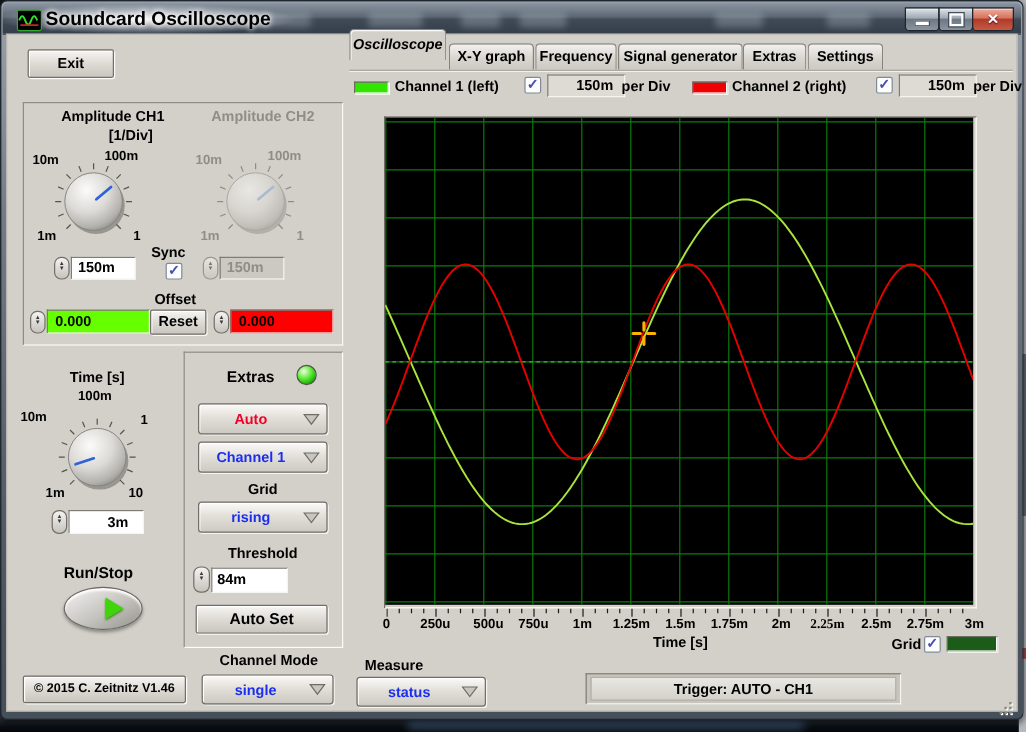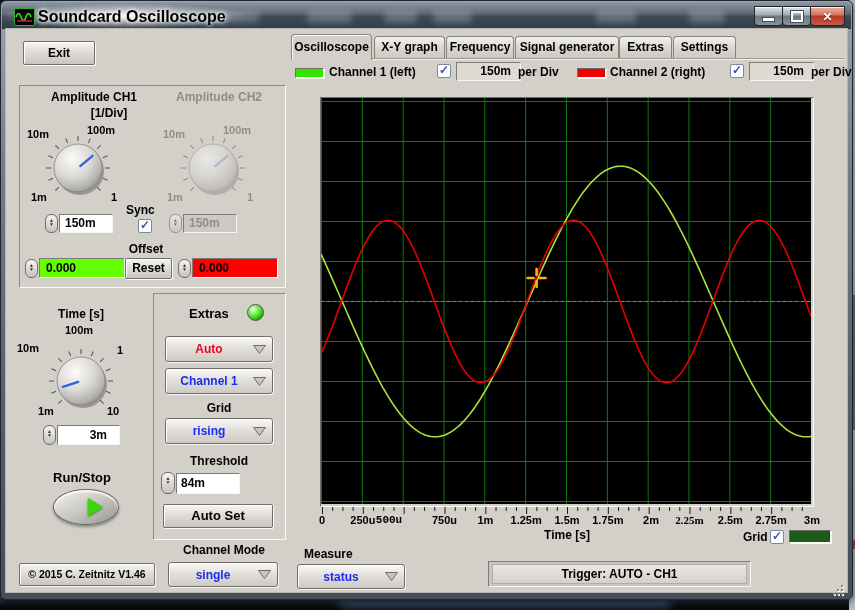--- a/index.html
+++ b/index.html
@@ -48,22 +48,22 @@
     font-size:5px;line-height:4px;color:#3a3934;text-align:center;padding-top:3px;box-sizing:border-box;}
   .dd{background:linear-gradient(#fbfaf9,#e3e0da 45%,#cdcac4);border:1px solid #716f69;border-radius:3px;
     box-shadow:inset 1px 1px 0 #fff,1px 1px 0 #f5f4f2;display:flex;align-items:center;}
   .dd .dd-label{flex:1;text-align:center;font-weight:bold;font-size:12px;}
   .cbx{background:#fdfdfd;border:1px solid #7f8a98;border-radius:2px;color:#4350b4;
     font-size:12px;font-weight:bold;line-height:11px;text-align:center;}
   .swatch{border:1px solid;border-color:#6e6c66 #fdfdfb #fdfdfb #6e6c66;box-shadow:1px 1px 0 #fbfbf9;}
   .tab{position:absolute;top:35px;height:21px;background:linear-gradient(#f2f1ef,#d9d6d0 55%,#ccc9c2);
     border:1px solid #85837b;border-bottom:none;border-radius:4px 4px 0 0;
     font-weight:bold;font-size:12px;text-align:center;line-height:21px;}
-  .tab.active{top:33px;height:25px;background:#d3d0c9;line-height:24px;
-    box-shadow:inset 1px 1px 0 #fbfaf8;}
+  .tab.active{top:23px;height:25px;background:#d3d0c9;line-height:24px;
+    box-shadow:inset 1px 1px 0 #fbfaf8;font-style:italic;}
   .tabline{left:290px;top:57px;width:553px;height:1px;background:#f2f1ee;border-top:1px solid #9a988f;}
   .xlab{position:absolute;transform:translateX(-50%);font-weight:bold;font-size:11px;color:#000;white-space:nowrap;}
   .led{border-radius:50%;border:1px solid #55534d;
     background:radial-gradient(circle at 35% 30%,#eaffe0,#5ae82e 45%,#1cae0e 75%,#0b7a06);}
   .grip{width:13px;height:11px;}
   .grip i{position:absolute;width:2px;height:2px;background:#8a887f;box-shadow:1px 1px 0 #fff;}
 </style>
 </head>
 <body>
 
@@ -353,21 +353,21 @@
       <line x1="439.4583333333333" y1="0" x2="439.4583333333333" y2="4" stroke="#1a1a1a" stroke-width="1"></line>
       <line x1="449.6666666666667" y1="0" x2="449.6666666666667" y2="7" stroke="#1a1a1a" stroke-width="1"></line>
       <line x1="459.875" y1="0" x2="459.875" y2="4" stroke="#1a1a1a" stroke-width="1"></line>
       <line x1="470.0833333333333" y1="0" x2="470.0833333333333" y2="4" stroke="#1a1a1a" stroke-width="1"></line>
       <line x1="480.2916666666667" y1="0" x2="480.2916666666667" y2="4" stroke="#1a1a1a" stroke-width="1"></line>
       <line x1="490.5" y1="0" x2="490.5" y2="7" stroke="#1a1a1a" stroke-width="1"></line>
     </svg>
   <div class="abs" id="xlabels" style="left:321px;top:513px;width:490px;height:13px">
       <span class="xlab" style="left: 0px;">0</span>
       <span class="xlab" style="left: 40.8333px;">250u</span>
-      <span class="xlab" style="left: 67px; font-family: Liberation Mono, monospace;">500u</span>
+      <span class="xlab" style="left: 85px;">500u</span>
       <span class="xlab" style="left: 122.5px;">750u</span>
       <span class="xlab" style="left: 163.333px;">1m</span>
       <span class="xlab" style="left: 204.167px;">1.25m</span>
       <span class="xlab" style="left: 245px;">1.5m</span>
       <span class="xlab" style="left: 285.833px;">1.75m</span>
       <span class="xlab" style="left: 329px;">2m</span>
       <span class="xlab" style="left: 367.5px; font-family: Liberation Serif, serif;">2.25m</span>
       <span class="xlab" style="left: 408.333px;">2.5m</span>
       <span class="xlab" style="left: 449.167px;">2.75m</span>
       <span class="xlab" style="left: 490px;">3m</span>

